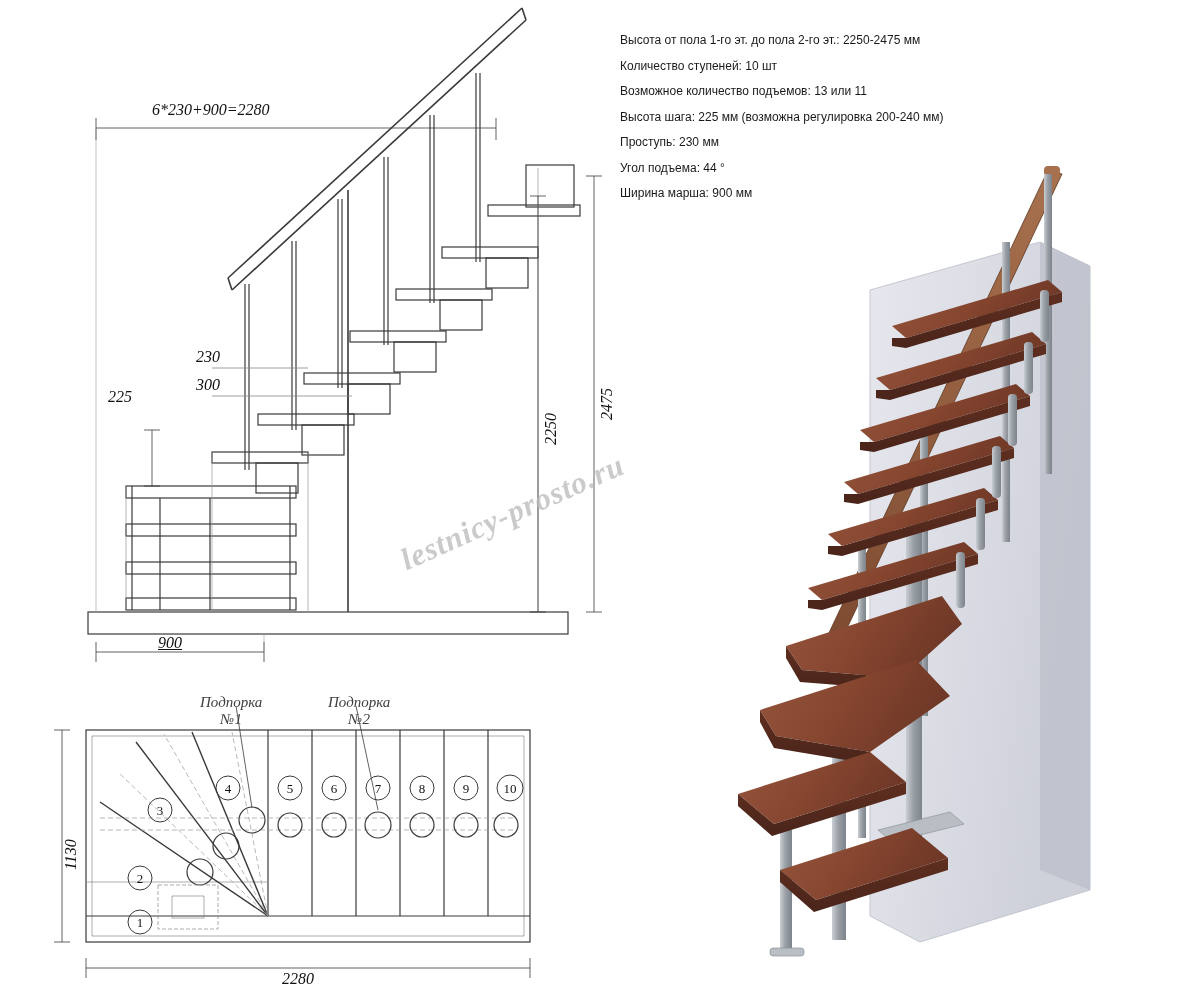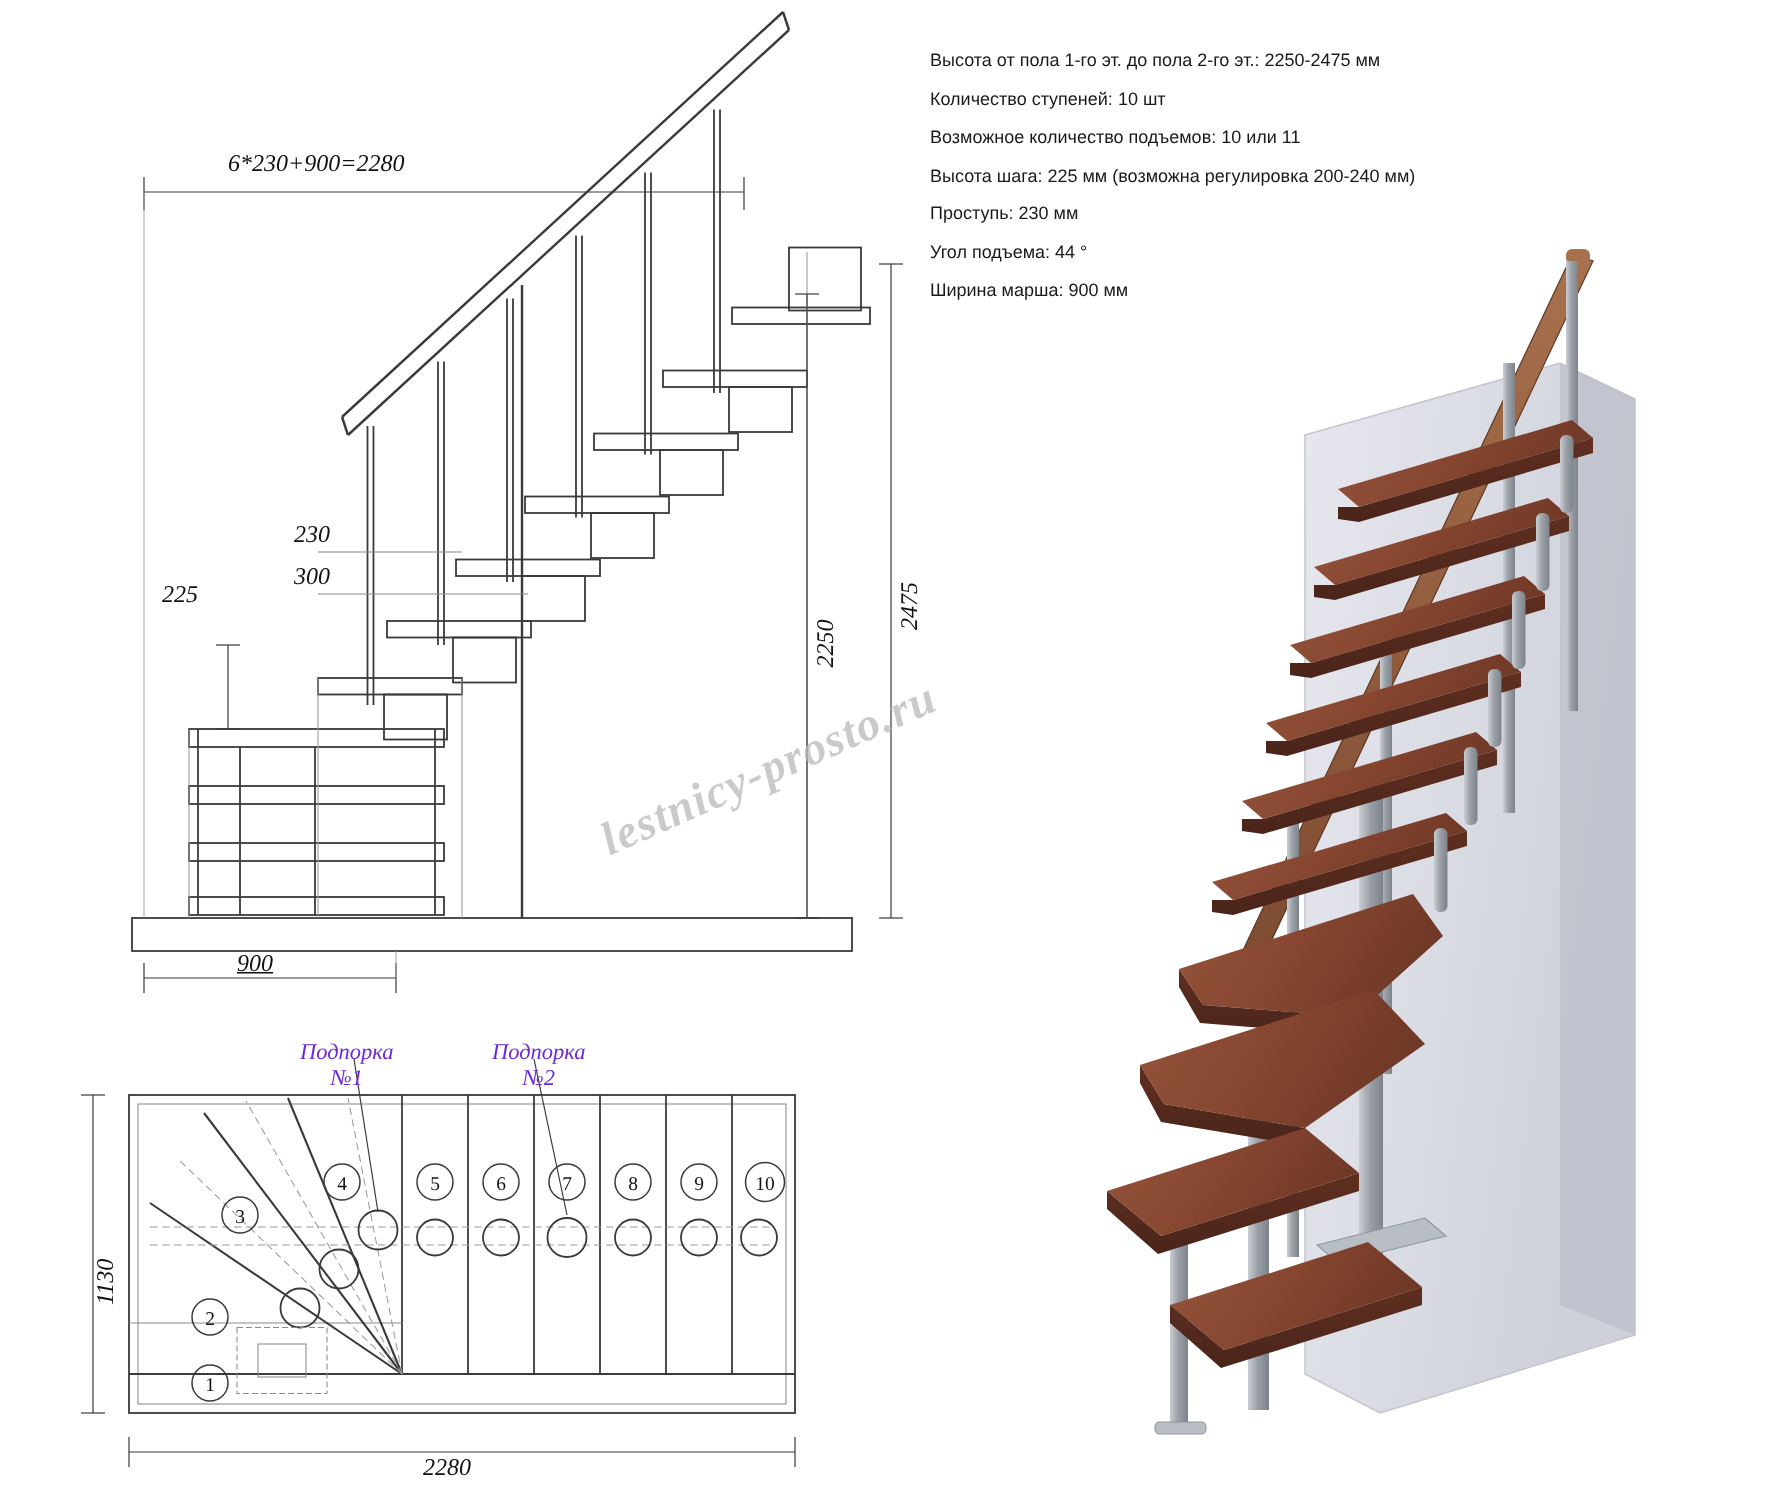--- a/index.html
+++ b/index.html
@@ -57,21 +57,21 @@
   }
   .dim-text.vert {
     transform: rotate(-90deg);
     transform-origin: left top;
   }
   .lbl-text {
     position: absolute;
     font-family: "Liberation Serif", serif;
     font-style: italic;
     font-size: 15px;
-    color: #6d28d9;
+    color: #404040;
     text-align: center;
     line-height: 17px;
     white-space: nowrap;
   }
 
   
   #render-3d {
     position: absolute;
     left: 620px;
     top: 130px;
@@ -96,21 +96,21 @@
     white-space: nowrap;
     pointer-events: none;
   }
 </style>
 </head>
 <body>
 
 <div id="spec-list">
   <div class="spec-line">Высота от пола 1-го эт. до пола 2-го эт.: 2250-2475 мм</div>
   <div class="spec-line">Количество ступеней: 10 шт</div>
-  <div class="spec-line">Возможное количество подъемов: 10 или 11</div>
+  <div class="spec-line">Возможное количество подъемов: 13 или 11</div>
   <div class="spec-line">Высота шага: 225 мм (возможна регулировка 200-240 мм)</div>
   <div class="spec-line">Проступь: 230 мм</div>
   <div class="spec-line">Угол подъема: 44 °</div>
   <div class="spec-line">Ширина марша: 900 мм</div>
 </div>
 
 <div id="side-elevation">
   <svg width="560" height="680" viewBox="0 0 560 680">
     <g stroke="#3a3a3a" fill="none" stroke-width="1.2">
 

